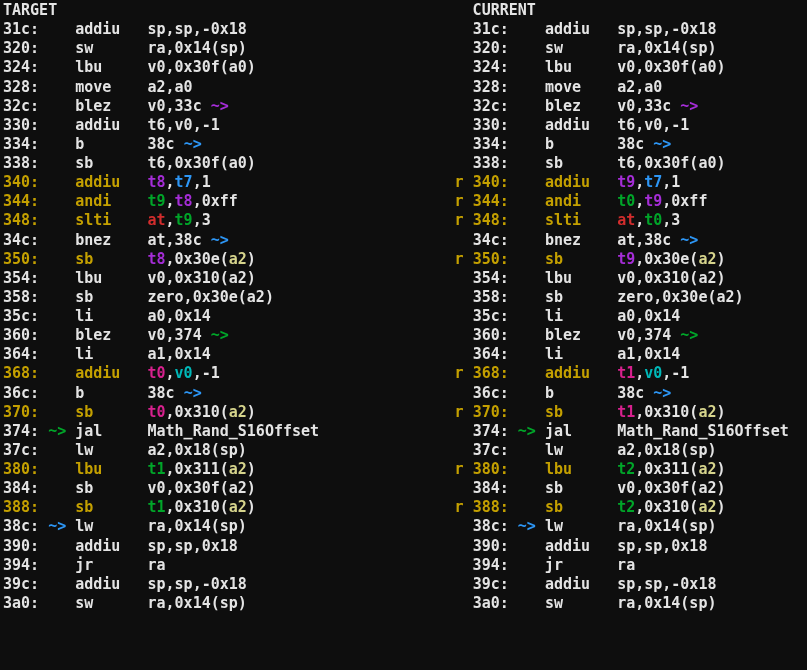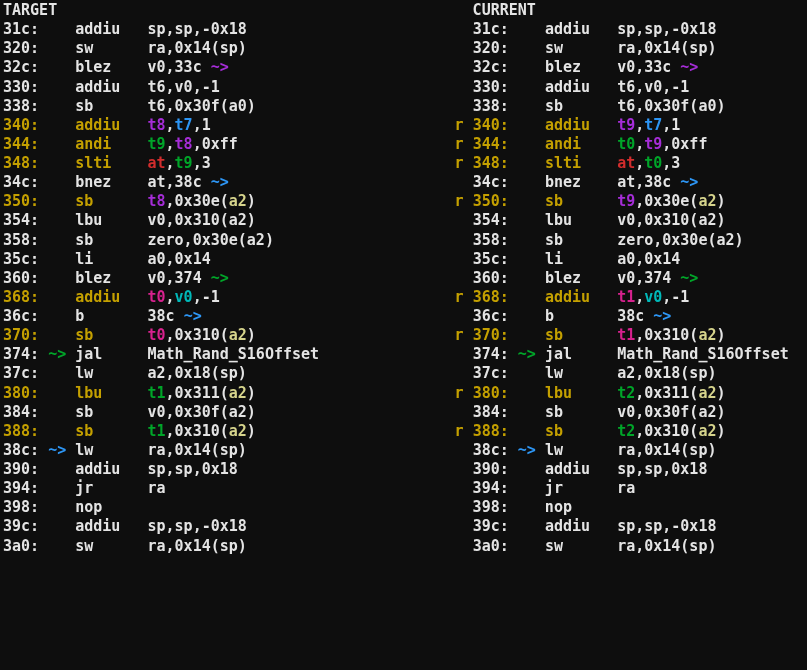--- a/index.html
+++ b/index.html
@@ -32,40 +32,43 @@
   .c-khaki   { color: var(--c-khaki); }
 </style>
 </head>
 <body>
 
 <div id="screen">
   <div class="row"><span class="c-fg">TARGET</span><span class="c-fg">                                              </span><span class="c-fg">CURRENT</span></div>
   <div id="rows">
       <div class="row"><span class="c-fg">31c:</span>    <span class="c-fg">addiu   </span><span class="c-fg">sp,sp,-0x18</span>                         <span class="c-fg">31c:</span>    <span class="c-fg">addiu   </span><span class="c-fg">sp,sp,-0x18</span></div>
       <div class="row"><span class="c-fg">320:</span>    <span class="c-fg">sw      </span><span class="c-fg">ra,0x14(sp)</span>                         <span class="c-fg">320:</span>    <span class="c-fg">sw      </span><span class="c-fg">ra,0x14(sp)</span></div>
+      <div class="row"><span class="c-fg">324:</span>    <span class="c-fg">lbu     </span><span class="c-fg">v0,0x30f(a0)</span>                        <span class="c-fg">324:</span>    <span class="c-fg">lbu     </span><span class="c-fg">v0,0x30f(a0)</span></div>
+      <div class="row"><span class="c-fg">328:</span>    <span class="c-fg">move    </span><span class="c-fg">a2,a0</span>                               <span class="c-fg">328:</span>    <span class="c-fg">move    </span><span class="c-fg">a2,a0</span></div>
       <div class="row"><span class="c-fg">32c:</span>    <span class="c-fg">blez    </span><span class="c-fg">v0,33c </span><span class="c-purple">~&gt;</span>                           <span class="c-fg">32c:</span>    <span class="c-fg">blez    </span><span class="c-fg">v0,33c </span><span class="c-purple">~&gt;</span></div>
       <div class="row"><span class="c-fg">330:</span>    <span class="c-fg">addiu   </span><span class="c-fg">t6,v0,-1</span>                            <span class="c-fg">330:</span>    <span class="c-fg">addiu   </span><span class="c-fg">t6,v0,-1</span></div>
+      <div class="row"><span class="c-fg">334:</span>    <span class="c-fg">b       </span><span class="c-fg">38c </span><span class="c-blue">~&gt;</span>                              <span class="c-fg">334:</span>    <span class="c-fg">b       </span><span class="c-fg">38c </span><span class="c-blue">~&gt;</span></div>
       <div class="row"><span class="c-fg">338:</span>    <span class="c-fg">sb      </span><span class="c-fg">t6,0x30f(a0)</span>                        <span class="c-fg">338:</span>    <span class="c-fg">sb      </span><span class="c-fg">t6,0x30f(a0)</span></div>
       <div class="row"><span class="c-gold">340:</span>    <span class="c-gold">addiu   </span><span class="c-purple">t8</span><span class="c-fg">,</span><span class="c-blue">t7</span><span class="c-fg">,1</span>                           <span class="c-gold">r</span> <span class="c-gold">340:</span>    <span class="c-gold">addiu   </span><span class="c-purple">t9</span><span class="c-fg">,</span><span class="c-blue">t7</span><span class="c-fg">,1</span></div>
       <div class="row"><span class="c-gold">344:</span>    <span class="c-gold">andi    </span><span class="c-green">t9</span><span class="c-fg">,</span><span class="c-purple">t8</span><span class="c-fg">,0xff</span>                        <span class="c-gold">r</span> <span class="c-gold">344:</span>    <span class="c-gold">andi    </span><span class="c-green">t0</span><span class="c-fg">,</span><span class="c-purple">t9</span><span class="c-fg">,0xff</span></div>
       <div class="row"><span class="c-gold">348:</span>    <span class="c-gold">slti    </span><span class="c-red">at</span><span class="c-fg">,</span><span class="c-green">t9</span><span class="c-fg">,3</span>                           <span class="c-gold">r</span> <span class="c-gold">348:</span>    <span class="c-gold">slti    </span><span class="c-red">at</span><span class="c-fg">,</span><span class="c-green">t0</span><span class="c-fg">,3</span></div>
       <div class="row"><span class="c-fg">34c:</span>    <span class="c-fg">bnez    </span><span class="c-fg">at,38c </span><span class="c-blue">~&gt;</span>                           <span class="c-fg">34c:</span>    <span class="c-fg">bnez    </span><span class="c-fg">at,38c </span><span class="c-blue">~&gt;</span></div>
       <div class="row"><span class="c-gold">350:</span>    <span class="c-gold">sb      </span><span class="c-purple">t8</span><span class="c-fg">,0x30e(</span><span class="c-khaki">a2</span><span class="c-fg">)</span>                      <span class="c-gold">r</span> <span class="c-gold">350:</span>    <span class="c-gold">sb      </span><span class="c-purple">t9</span><span class="c-fg">,0x30e(</span><span class="c-khaki">a2</span><span class="c-fg">)</span></div>
       <div class="row"><span class="c-fg">354:</span>    <span class="c-fg">lbu     </span><span class="c-fg">v0,0x310(a2)</span>                        <span class="c-fg">354:</span>    <span class="c-fg">lbu     </span><span class="c-fg">v0,0x310(a2)</span></div>
       <div class="row"><span class="c-fg">358:</span>    <span class="c-fg">sb      </span><span class="c-fg">zero,0x30e(a2)</span>                      <span class="c-fg">358:</span>    <span class="c-fg">sb      </span><span class="c-fg">zero,0x30e(a2)</span></div>
       <div class="row"><span class="c-fg">35c:</span>    <span class="c-fg">li      </span><span class="c-fg">a0,0x14</span>                             <span class="c-fg">35c:</span>    <span class="c-fg">li      </span><span class="c-fg">a0,0x14</span></div>
       <div class="row"><span class="c-fg">360:</span>    <span class="c-fg">blez    </span><span class="c-fg">v0,374 </span><span class="c-green">~&gt;</span>                           <span class="c-fg">360:</span>    <span class="c-fg">blez    </span><span class="c-fg">v0,374 </span><span class="c-green">~&gt;</span></div>
+      <div class="row"><span class="c-fg">364:</span>    <span class="c-fg">li      </span><span class="c-fg">a1,0x14</span>                             <span class="c-fg">364:</span>    <span class="c-fg">li      </span><span class="c-fg">a1,0x14</span></div>
       <div class="row"><span class="c-gold">368:</span>    <span class="c-gold">addiu   </span><span class="c-magenta">t0</span><span class="c-fg">,</span><span class="c-cyan">v0</span><span class="c-fg">,-1</span>                          <span class="c-gold">r</span> <span class="c-gold">368:</span>    <span class="c-gold">addiu   </span><span class="c-magenta">t1</span><span class="c-fg">,</span><span class="c-cyan">v0</span><span class="c-fg">,-1</span></div>
       <div class="row"><span class="c-fg">36c:</span>    <span class="c-fg">b       </span><span class="c-fg">38c </span><span class="c-blue">~&gt;</span>                              <span class="c-fg">36c:</span>    <span class="c-fg">b       </span><span class="c-fg">38c </span><span class="c-blue">~&gt;</span></div>
       <div class="row"><span class="c-gold">370:</span>    <span class="c-gold">sb      </span><span class="c-magenta">t0</span><span class="c-fg">,0x310(</span><span class="c-khaki">a2</span><span class="c-fg">)</span>                      <span class="c-gold">r</span> <span class="c-gold">370:</span>    <span class="c-gold">sb      </span><span class="c-magenta">t1</span><span class="c-fg">,0x310(</span><span class="c-khaki">a2</span><span class="c-fg">)</span></div>
       <div class="row"><span class="c-fg">374:</span> <span class="c-green">~&gt;</span> <span class="c-fg">jal     </span><span class="c-fg">Math_Rand_S16Offset</span>                 <span class="c-fg">374:</span> <span class="c-green">~&gt;</span> <span class="c-fg">jal     </span><span class="c-fg">Math_Rand_S16Offset</span></div>
       <div class="row"><span class="c-fg">37c:</span>    <span class="c-fg">lw      </span><span class="c-fg">a2,0x18(sp)</span>                         <span class="c-fg">37c:</span>    <span class="c-fg">lw      </span><span class="c-fg">a2,0x18(sp)</span></div>
       <div class="row"><span class="c-gold">380:</span>    <span class="c-gold">lbu     </span><span class="c-green">t1</span><span class="c-fg">,0x311(</span><span class="c-khaki">a2</span><span class="c-fg">)</span>                      <span class="c-gold">r</span> <span class="c-gold">380:</span>    <span class="c-gold">lbu     </span><span class="c-green">t2</span><span class="c-fg">,0x311(</span><span class="c-khaki">a2</span><span class="c-fg">)</span></div>
       <div class="row"><span class="c-fg">384:</span>    <span class="c-fg">sb      </span><span class="c-fg">v0,0x30f(a2)</span>                        <span class="c-fg">384:</span>    <span class="c-fg">sb      </span><span class="c-fg">v0,0x30f(a2)</span></div>
       <div class="row"><span class="c-gold">388:</span>    <span class="c-gold">sb      </span><span class="c-green">t1</span><span class="c-fg">,0x310(</span><span class="c-khaki">a2</span><span class="c-fg">)</span>                      <span class="c-gold">r</span> <span class="c-gold">388:</span>    <span class="c-gold">sb      </span><span class="c-green">t2</span><span class="c-fg">,0x310(</span><span class="c-khaki">a2</span><span class="c-fg">)</span></div>
       <div class="row"><span class="c-fg">38c:</span> <span class="c-blue">~&gt;</span> <span class="c-fg">lw      </span><span class="c-fg">ra,0x14(sp)</span>                         <span class="c-fg">38c:</span> <span class="c-blue">~&gt;</span> <span class="c-fg">lw      </span><span class="c-fg">ra,0x14(sp)</span></div>
       <div class="row"><span class="c-fg">390:</span>    <span class="c-fg">addiu   </span><span class="c-fg">sp,sp,0x18</span>                          <span class="c-fg">390:</span>    <span class="c-fg">addiu   </span><span class="c-fg">sp,sp,0x18</span></div>
       <div class="row"><span class="c-fg">394:</span>    <span class="c-fg">jr      </span><span class="c-fg">ra</span>                                  <span class="c-fg">394:</span>    <span class="c-fg">jr      </span><span class="c-fg">ra</span></div>
-      <div class="row"><span class="c-fg">398:</span>    <span class="c-fg">nop     </span>                                    <span class="c-fg">398:</span>    <span class="c-fg">nop     </span></div>
       <div class="row"><span class="c-fg">39c:</span>    <span class="c-fg">addiu   </span><span class="c-fg">sp,sp,-0x18</span>                         <span class="c-fg">39c:</span>    <span class="c-fg">addiu   </span><span class="c-fg">sp,sp,-0x18</span></div>
       <div class="row"><span class="c-fg">3a0:</span>    <span class="c-fg">sw      </span><span class="c-fg">ra,0x14(sp)</span>                         <span class="c-fg">3a0:</span>    <span class="c-fg">sw      </span><span class="c-fg">ra,0x14(sp)</span></div>
     </div>
 </div>
 
 </body></html>

